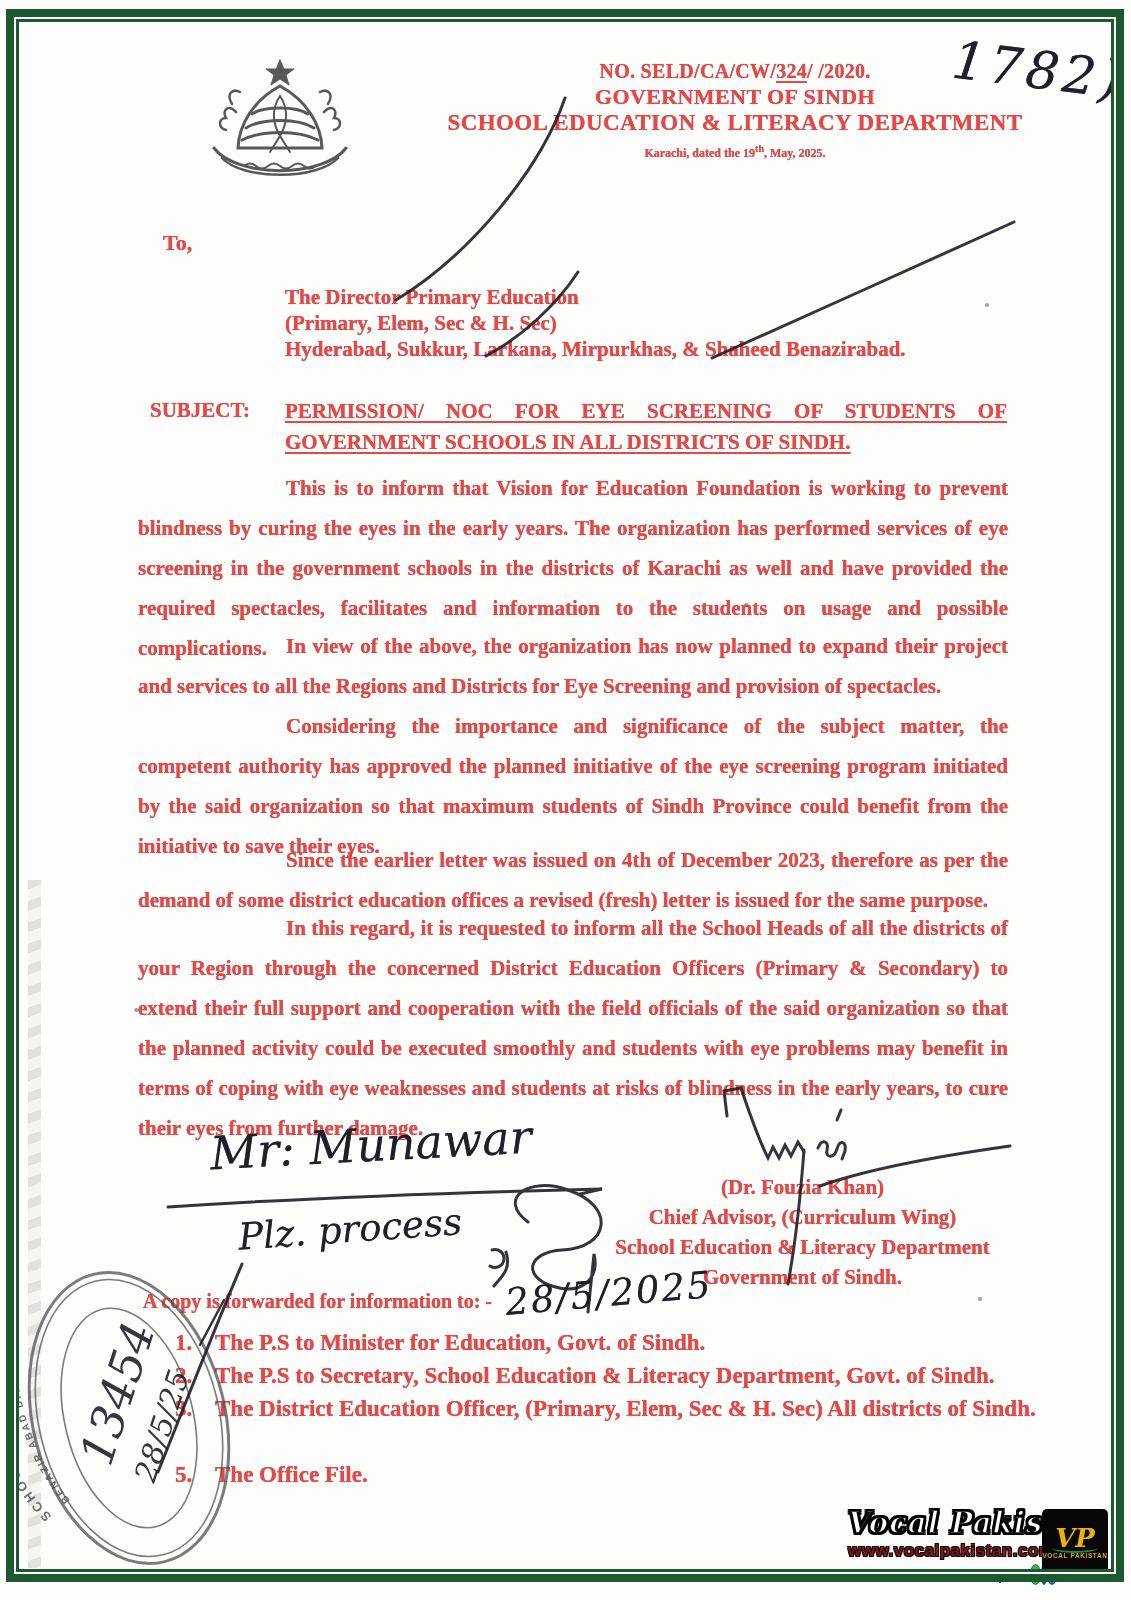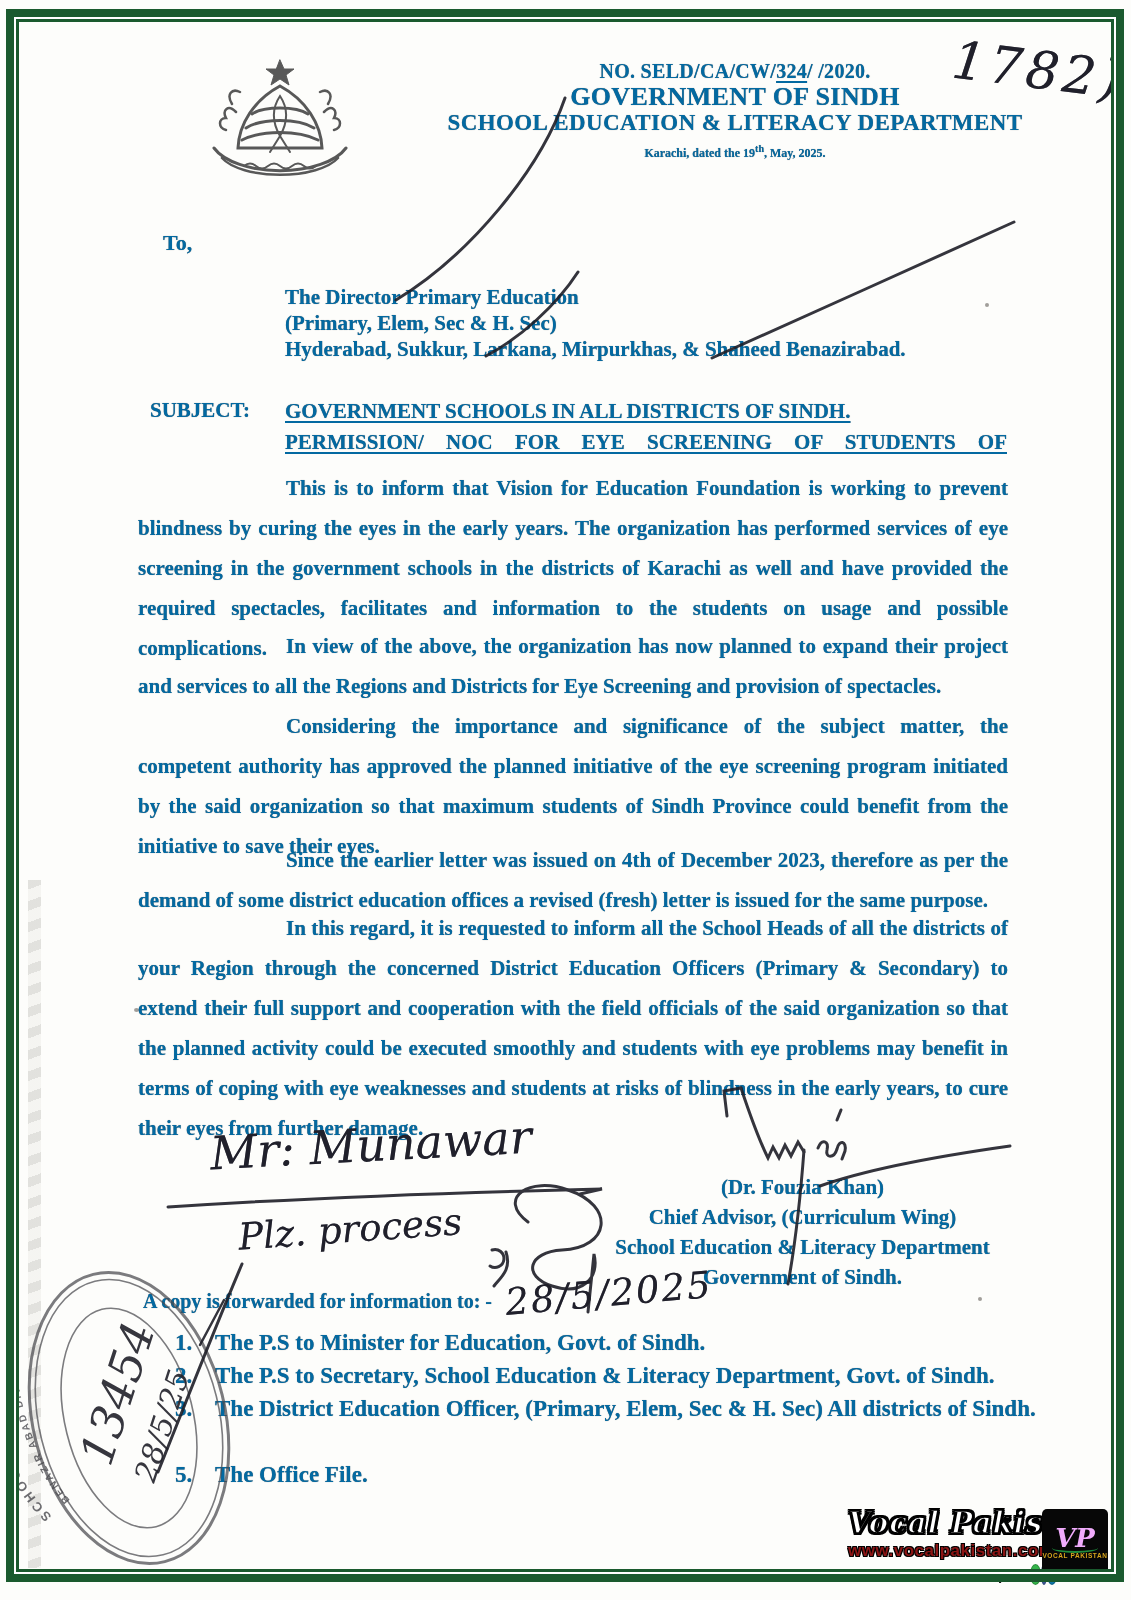--- a/index.html
+++ b/index.html
@@ -11,30 +11,30 @@
   .page{
     position:absolute;inset:0;background:#fdfdfb;
   }
   
   .frame{
     position:absolute;left:6px;top:9px;right:7px;bottom:18px;
     border:8px solid #1a5a2e;
     box-shadow:inset 0 0 0 2px #ffffff, inset 0 0 0 5px #1a5a2e;
     pointer-events:none;
   }
-  .typed{color:#0369a1;font-weight:700;text-shadow:0 0 0.7px rgba(25,25,25,.65);}
+  .typed{color:#ef4444;font-weight:700;text-shadow:0 0 0.7px rgba(25,25,25,.65);}
   .abs{position:absolute;}
   .hw{
     font-family:"DejaVu Serif", serif;font-style:italic;color:#20202b;
     text-shadow:0 0 0.5px rgba(25,25,40,.6);white-space:nowrap;
   }
   .header-block{left:430px;top:58px;width:610px;text-align:center;line-height:26px;}
   .ref-line{font-size:20px;letter-spacing:.3px;}
   .ref-num{text-decoration:underline;text-underline-offset:3px;}
-  .gov-line{font-size:26px;letter-spacing:.4px;}
+  .gov-line{font-size:22px;letter-spacing:.4px;}
   .dept-line{font-size:23px;letter-spacing:.4px;}
   .date-line{font-size:12px;}
   .body-par{
     left:138px;width:870px;font-size:21px;line-height:40px;
     text-align:justify;text-indent:148px;
   }
   .subject-line{font-size:21px;line-height:31px;text-decoration:underline;text-underline-offset:3px;text-decoration-thickness:2px;}
   .cc-row{position:absolute;left:175px;width:860px;font-size:23px;white-space:nowrap;}
   .cc-num{display:inline-block;width:40px;}
   svg{display:block;}
@@ -58,21 +58,21 @@
   .wm-social{
     font-family:"Liberation Sans", sans-serif;font-weight:700;font-size:15px;color:#111;white-space:nowrap;
     display:flex;align-items:center;
   }
   .soc-ic{width:19px;height:19px;border-radius:50%;display:inline-flex;align-items:center;justify-content:center;
     color:#fff;font-family:"Liberation Sans",sans-serif;font-size:11px;font-weight:700;border:1px solid #0003;}
   .vp-box{
     position:absolute;left:1042px;top:1509px;width:66px;height:67px;background:#070707;border-radius:5px;
     display:flex;flex-direction:column;align-items:center;justify-content:center;gap:2px;
   }
-  .vp-mono{font-family:"DejaVu Serif",serif;font-style:italic;font-weight:700;font-size:26px;color:#f0abfc;line-height:24px;}
+  .vp-mono{font-family:"DejaVu Serif",serif;font-style:italic;font-weight:700;font-size:26px;color:#eab308;line-height:24px;}
   .vp-cap{font-family:"Liberation Sans",sans-serif;font-size:6.5px;font-weight:700;color:#d8a51d;letter-spacing:.6px;}
   .vp-swoosh{position:absolute;left:10px;top:34px;width:46px;height:8px;border-bottom:2px solid #1f8a3b;border-radius:50%;}
 </style>
 </head>
 <body>
 
 <div class="page">
 
   <div class="paper-edge"></div>
   <div class="speck" style="left:744px;top:603px;width:5px;height:4px;"></div>
@@ -110,22 +110,22 @@
 
   <div class="abs typed" style="left:163px;top:230px;font-size:22px;">To,</div>
   <div class="abs typed" style="left:285px;top:284px;font-size:21px;line-height:26px;">
     <div>The Director Primary Education</div>
     <div>(Primary, Elem, Sec &amp; H. Sec)</div>
     <div>Hyderabad, Sukkur, Larkana, Mirpurkhas, &amp; Shaheed Benazirabad.</div>
   </div>
 
   <div class="abs typed" style="left:150px;top:398px;font-size:21px;">SUBJECT:</div>
   <div class="abs typed" style="left:285px;top:396px;width:722px;">
+    <div class="subject-line" style="text-align:justify;text-align-last:justify;">PERMISSION/ NOC FOR EYE SCREENING OF STUDENTS OF</div>
     <div class="subject-line">GOVERNMENT SCHOOLS IN ALL DISTRICTS OF SINDH.</div>
-    <div class="subject-line" style="text-align:justify;text-align-last:justify;">PERMISSION/ NOC FOR EYE SCREENING OF STUDENTS OF</div>
   </div>
 
   <div class="abs typed body-par" style="top:468px;">This is to inform that Vision for Education Foundation is working to prevent blindness by curing the eyes in the early years. The organization has performed services of eye screening in the government schools in the districts of Karachi as well and have provided the required spectacles, facilitates and information to the students on usage and possible complications.</div>
   <div class="abs typed body-par" style="top:626px;">In view of the above, the organization has now planned to expand their project and services to all the Regions and Districts for Eye Screening and provision of spectacles.</div>
   <div class="abs typed body-par" style="top:706px;">Considering the importance and significance of the subject matter, the competent authority has approved the planned initiative of the eye screening program initiated by the said organization so that maximum students of Sindh Province could benefit from the initiative to save their eyes.</div>
   <div class="abs typed body-par" style="top:840px;">Since the earlier letter was issued on 4th of December 2023, therefore as per the demand of some district education offices a revised (fresh) letter is issued for the same purpose.</div>
   <div class="abs typed body-par" style="top:908px;">In this regard, it is requested to inform all the School Heads of all the districts of your Region through the concerned District Education Officers (Primary &amp; Secondary) to extend their full support and cooperation with the field officials of the said organization so that the planned activity could be executed smoothly and students with eye problems may benefit in terms of coping with eye weaknesses and students at risks of blindness in the early years, to cure their eyes from further damage.</div>
 
   <div class="abs typed" style="left:585px;top:1172px;width:435px;text-align:center;font-size:21px;line-height:30px;">
     <div>(Dr. Fouzia Khan)</div>

